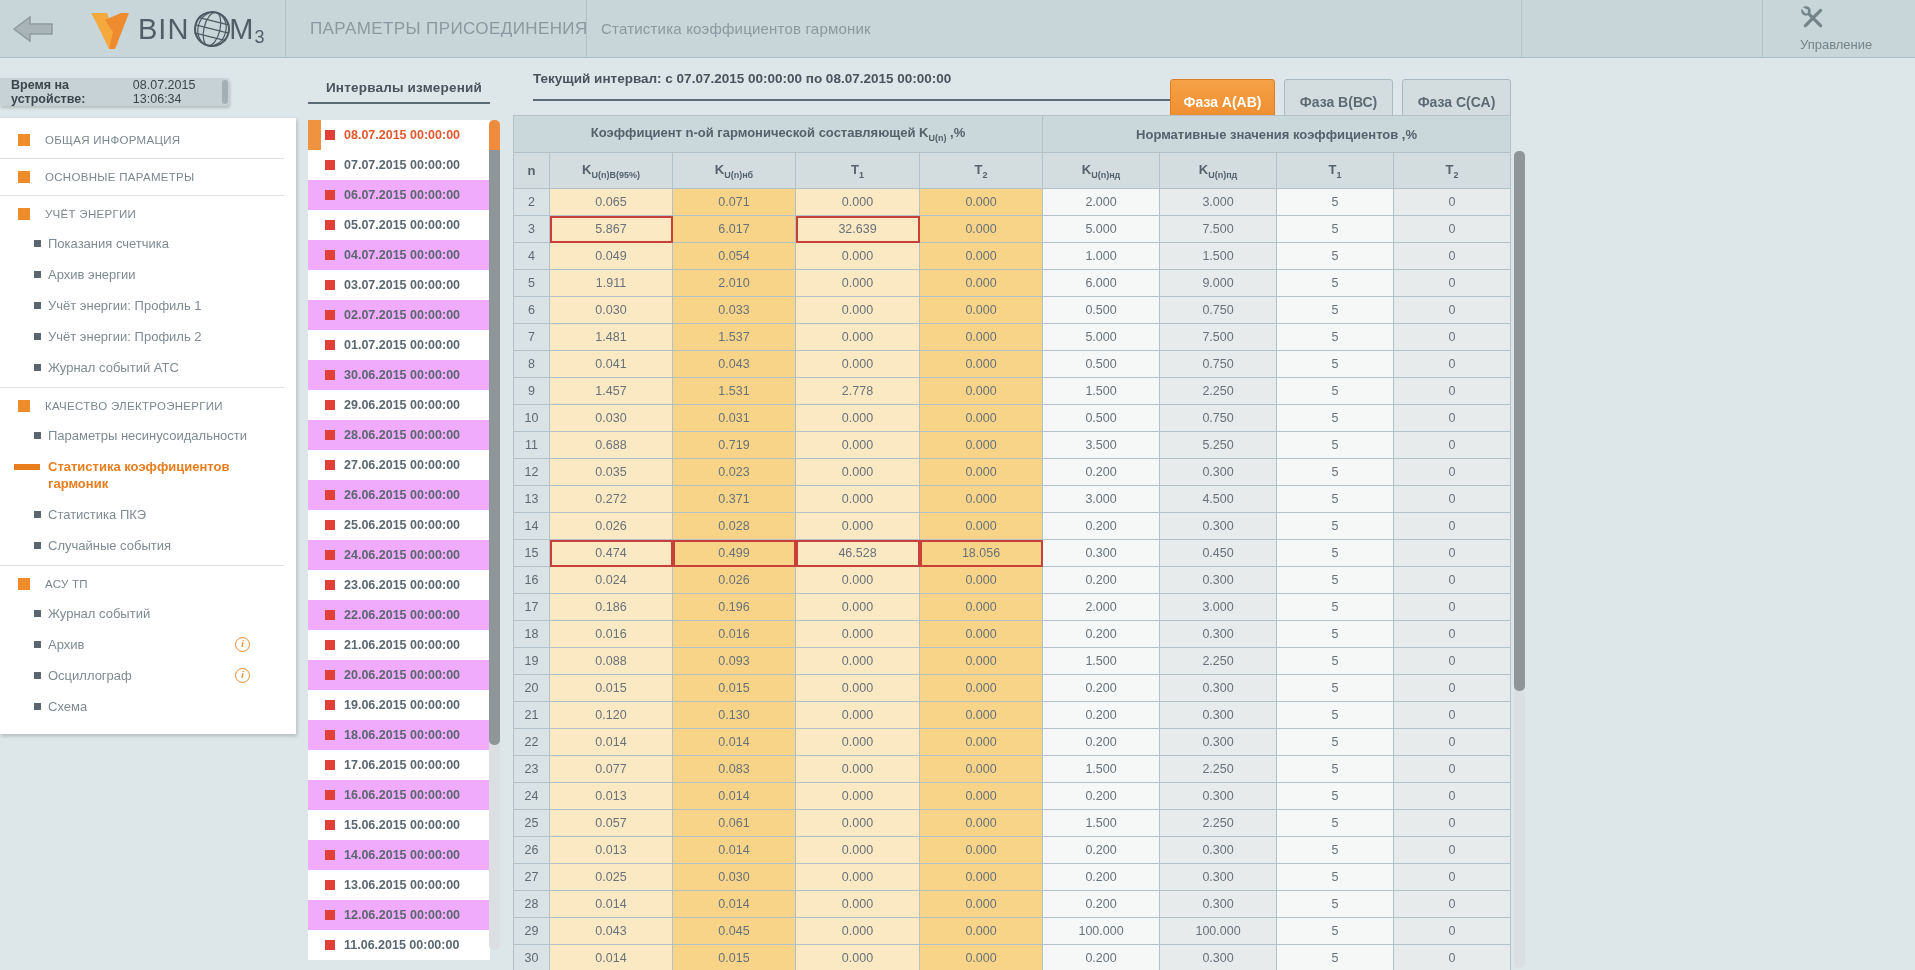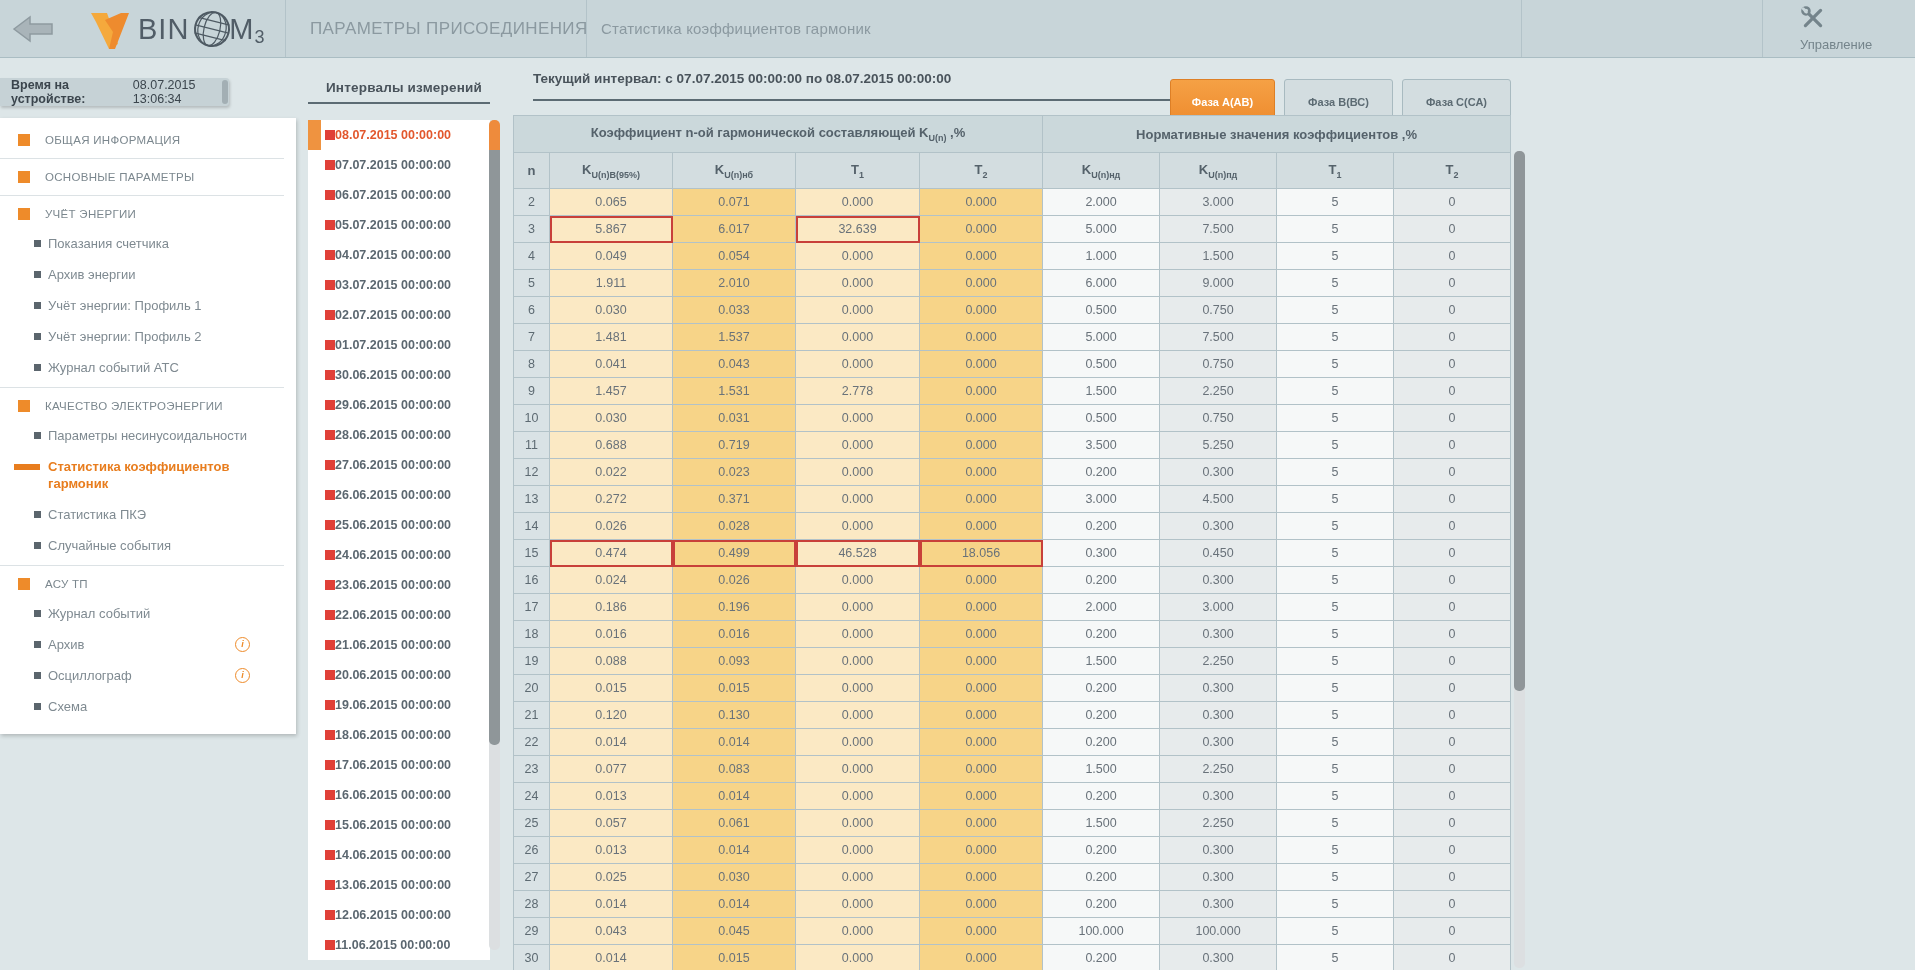--- a/index.html
+++ b/index.html
@@ -37,34 +37,34 @@
   .item.active .dash{position:absolute;left:14px;top:13px;width:26px;height:6px;background:#e87d1e;}
   .divider{border-top:1px solid #dce2e5;margin:4px 0;}
   .info{position:absolute;right:34px;top:8px;width:13px;height:13px;border:1.5px solid #ee8b2a;border-radius:50%;
     color:#ee8b2a;font-size:9px;font-weight:bold;text-align:center;line-height:13px;font-style:italic;cursor:pointer;}
   
   .intervals{position:absolute;left:308px;top:80px;width:192px;}
   .intervals .title{font-size:13.5px;font-weight:bold;color:#49535b;text-align:center;letter-spacing:.2px;}
   .intervals .rule{height:2px;background:#5c6b73;margin-top:7px;width:182px;}
   .ilist{margin-top:16px;width:182px;}
   .irow{position:relative;height:30px;display:flex;align-items:center;background:#fff;cursor:pointer;}
-  .irow.alt{background:#ffffff;}
+  .irow.alt{background:#f0abfc;}
   .irow .tab{width:13px;height:30px;flex:0 0 13px;}
   .irow.sel .tab{background:#ef9340;}
   .irow .rb{width:10px;height:10px;background:#e04038;margin-left:4px;flex:0 0 10px;}
-  .irow .dt{font-size:12.5px;font-weight:bold;color:#5b6770;white-space:nowrap;}
+  .irow .dt{margin-left:9px;font-size:12.5px;font-weight:bold;color:#5b6770;white-space:nowrap;}
   .irow.sel .dt{color:#e2572d;}
   .iscroll{position:absolute;left:181px;top:40px;width:11px;height:830px;background:#dcdfe1;border-radius:5px;}
   .iscroll .selseg{position:absolute;left:0;top:0;width:11px;height:30px;background:#ee8b3c;border-radius:5px 5px 0 0;}
   .iscroll .thumb{position:absolute;left:0;top:30px;width:11px;height:595px;background:#8f9699;border-radius:0 0 5px 5px;cursor:pointer;}
   
   .cur-int{position:absolute;left:533px;top:71px;font-size:13.5px;font-weight:bold;color:#49535b;}
   .main-rule{position:absolute;left:533px;top:99px;width:656px;height:2px;background:#5c6b73;}
   .phases{position:absolute;left:1170px;top:79px;display:flex;gap:9px;}
-  .pbtn{height:45px;border-radius:3px;font-size:11px;font-weight:bold;display:flex;align-items:center;justify-content:center;
+  .pbtn{height:45px;border-radius:3px;font-size:14px;font-weight:bold;display:flex;align-items:center;justify-content:center;
     cursor:pointer;border:1px solid #a8bac0;background:#d3dde0;color:#5c6b73;box-sizing:border-box;}
   .pbtn.b0{width:105px;}.pbtn.b1{width:109px;}.pbtn.b2{width:109px;}
   .pbtn.active{background:linear-gradient(#f5a145,#ee8b2e);border-color:#dd7f26;color:#fff;}
   
   table.harm{position:absolute;left:513px;top:115px;width:997px;border-collapse:collapse;table-layout:fixed;}
   .harm th,.harm td{border:1px solid #b2c2c8;text-align:center;padding:0;overflow:hidden;}
   .harm .gh{height:36px;background:#cbd8db;font-size:13px;font-weight:bold;color:#55626b;}
   .harm .sh th{height:35px;background:#d3dde0;font-size:13px;font-weight:bold;color:#55626b;}
   .harm sub{font-size:9px;font-weight:bold;}
   .harm td{height:26px;font-size:12.5px;color:#69727a;}
@@ -449,21 +449,21 @@
         <td class="c1">0.719</td>
         <td class="c2">0.000</td>
         <td class="c3">0.000</td>
         <td class="c4">3.500</td>
         <td class="c5">5.250</td>
         <td class="c6">5</td>
         <td class="c7">0</td>
       </tr>
       <tr>
         <td class="cn">12</td>
-        <td class="c0">0.022</td>
+        <td class="c0">0.035</td>
         <td class="c1">0.023</td>
         <td class="c2">0.000</td>
         <td class="c3">0.000</td>
         <td class="c4">0.200</td>
         <td class="c5">0.300</td>
         <td class="c6">5</td>
         <td class="c7">0</td>
       </tr>
       <tr>
         <td class="cn">13</td>

